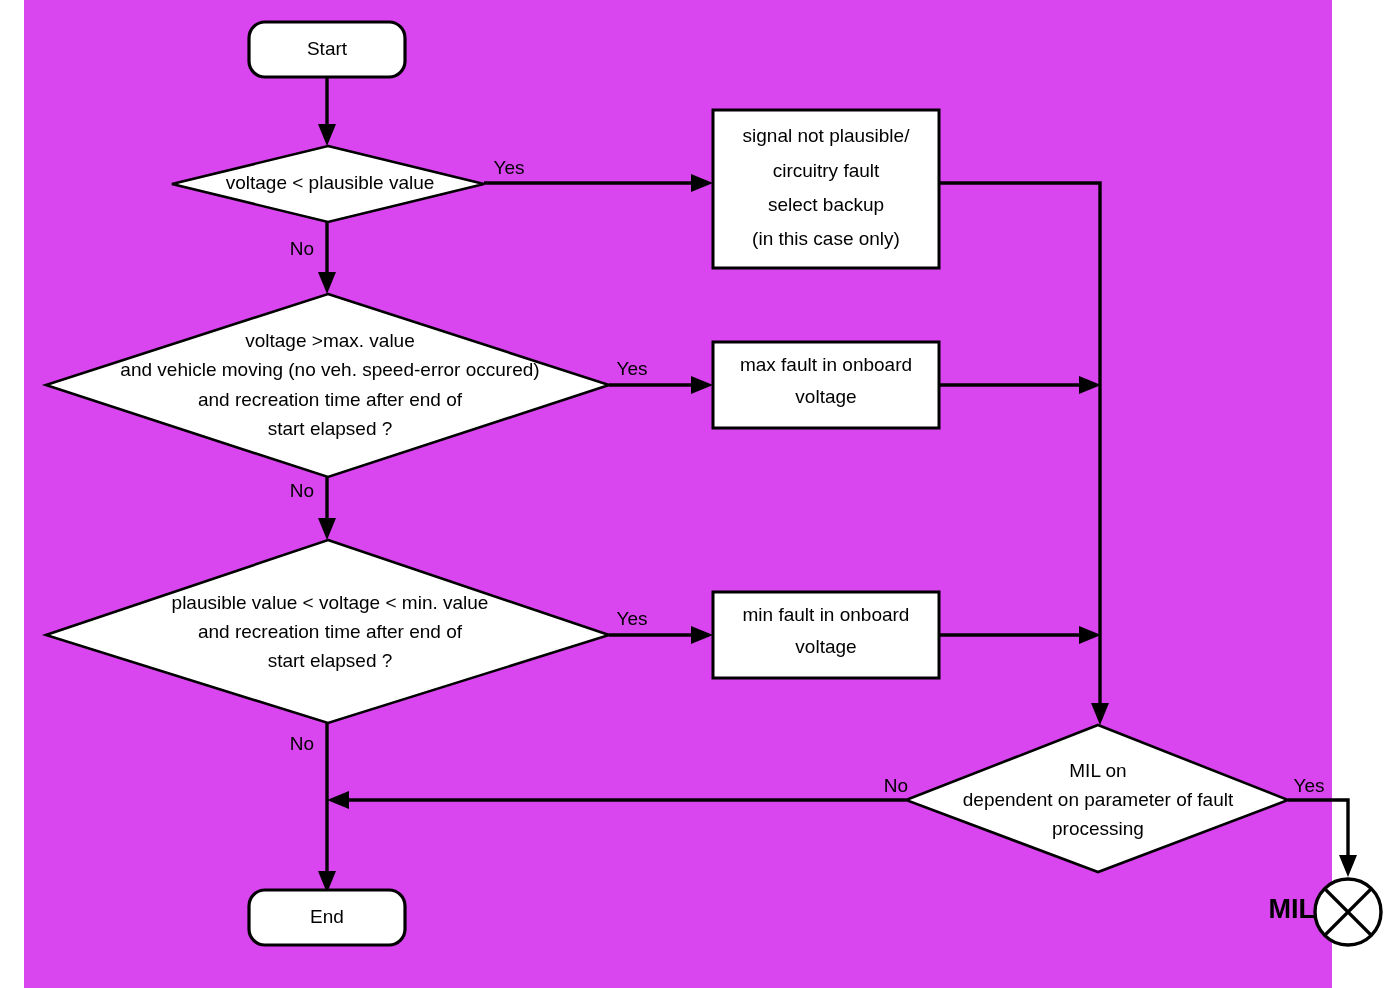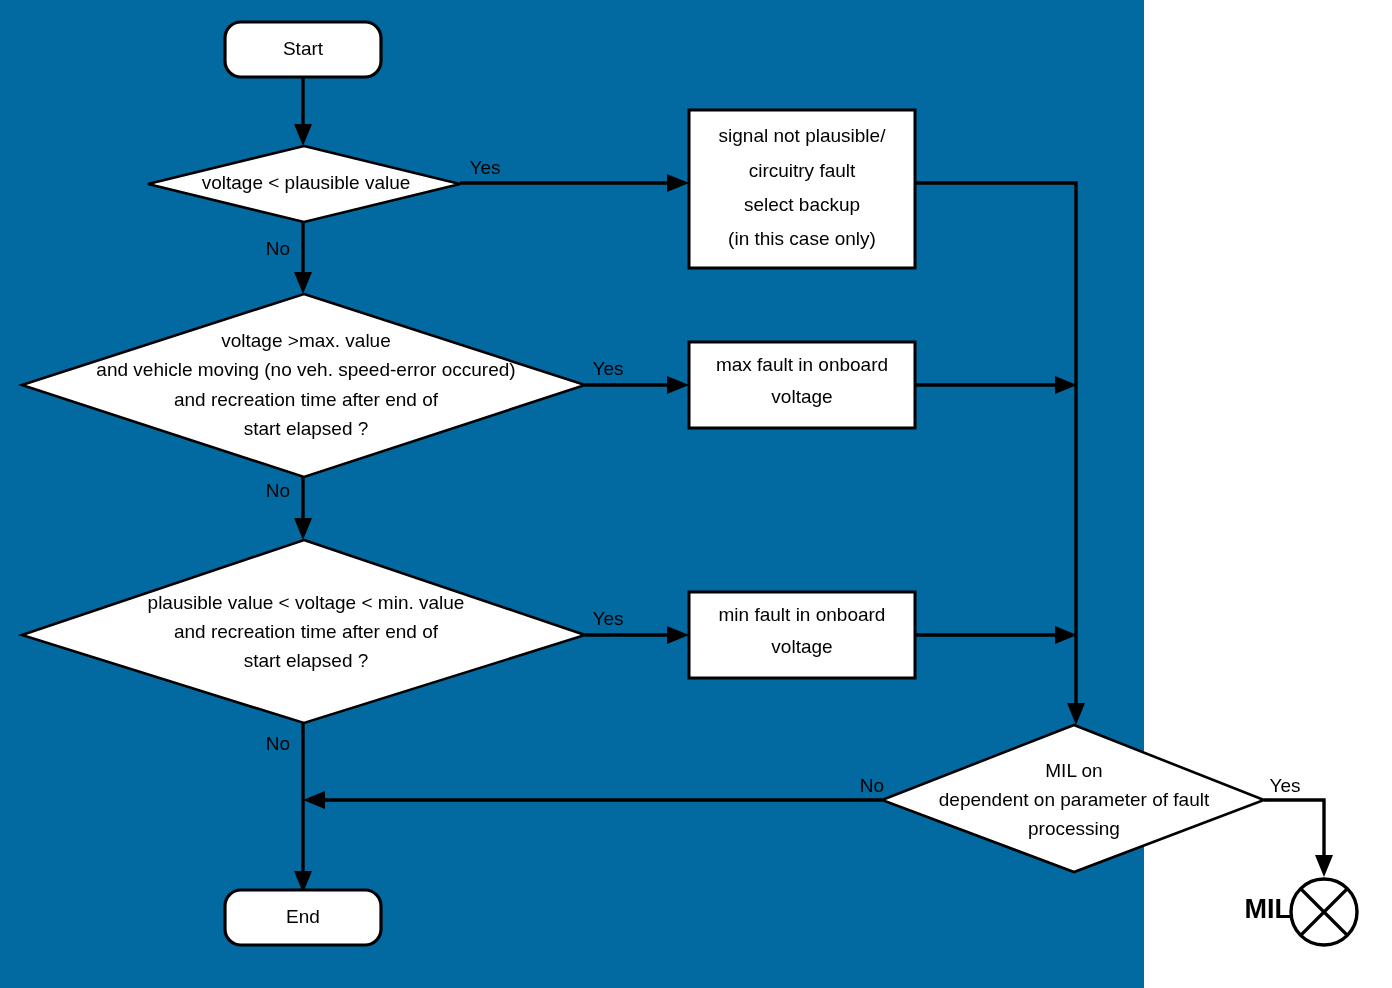--- a/index.html
+++ b/index.html
@@ -9,23 +9,24 @@
     background: #ffffff;
   }
   body {
     width: 1392px;
     height: 988px;
     font-family: "Liberation Sans", sans-serif;
     overflow: hidden;
   }
   #flow-root {
     position: relative;
-    width: 1144px;
+    width: 1308px;
     height: 988px;
-    background: #0369a1;
+    background: #d946ef;
+    margin-left: 24px;
   }
   svg#flow-svg {
     display: block;
     width: 1392px;
     height: 988px;
   }
   .node-box {
     stroke: #000000;
     stroke-width: 3;
     fill: #ffffff;

